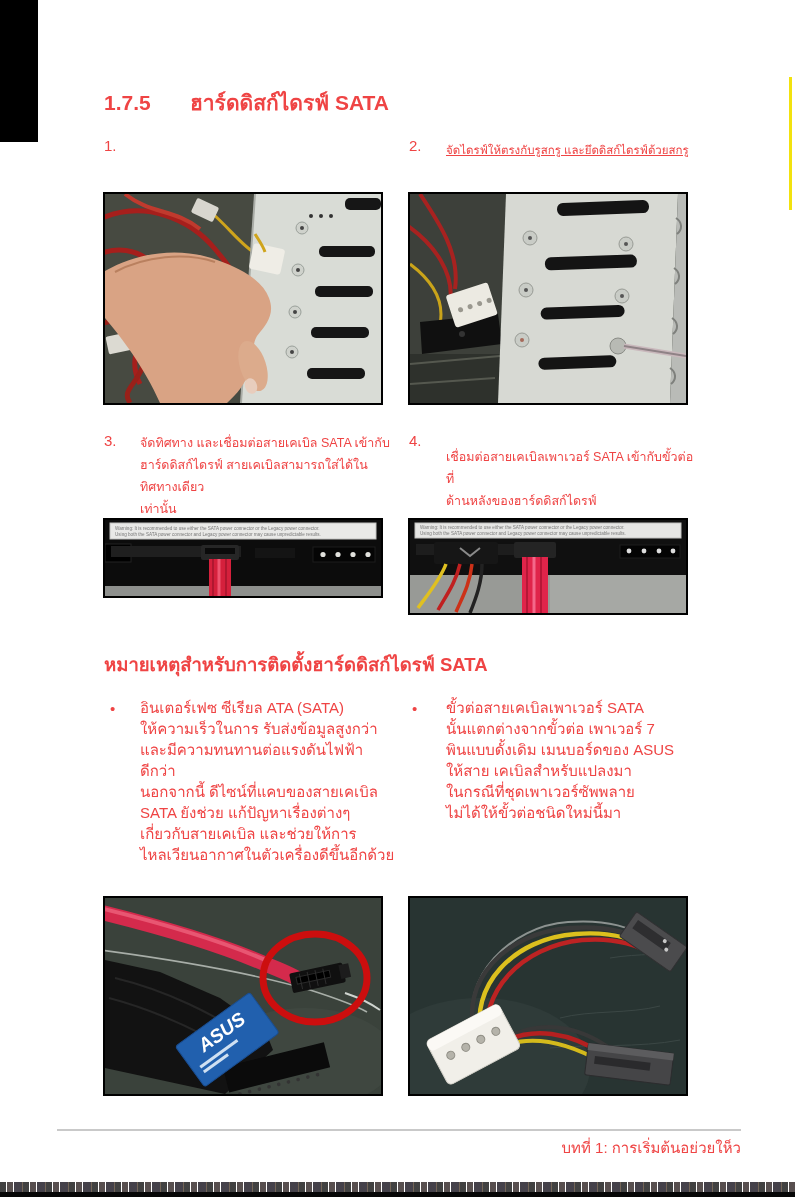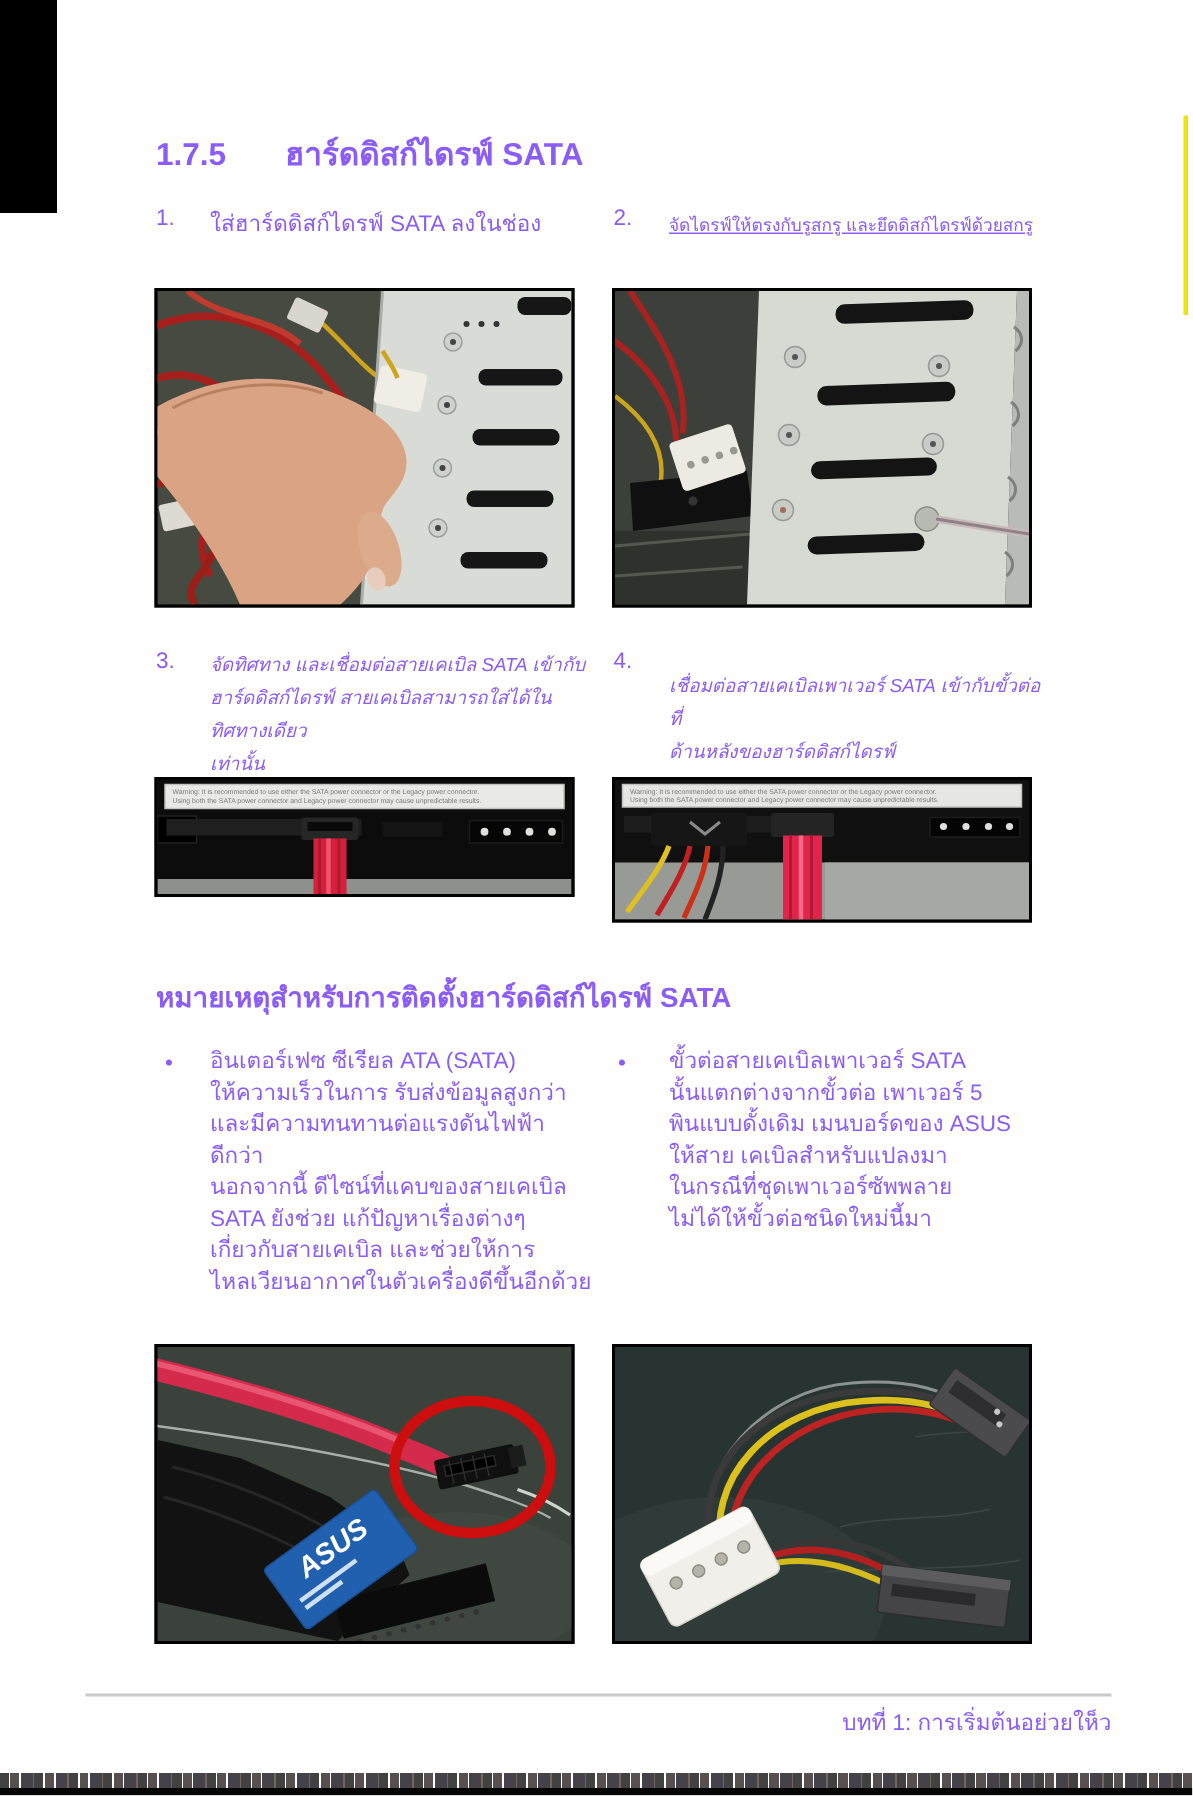--- a/index.html
+++ b/index.html
@@ -1,26 +1,26 @@
 <!DOCTYPE html>
 <html><head>
 <meta charset="utf-8">
 <style>
   html,body{margin:0;padding:0;background:#ffffff;}
   .page{position:relative;width:795px;height:1197px;background:#ffffff;overflow:hidden;
-        font-family:"Liberation Sans","DejaVu Sans",sans-serif;color:#8b5cf6;}
+        font-family:"Liberation Sans","DejaVu Sans",sans-serif;color:#ef4444;}
   .abs{position:absolute;}
   .tab-black{left:0;top:78;width:38px;height:142px;background:#000;}
   .edge-yellow{left:789px;top:77px;width:3px;height:133px;background:#f2e20e;}
   .title{left:104px;top:86px;font-size:21px;font-weight:700;white-space:nowrap;}
   .title .num{display:inline-block;width:86px;}
   .stepnum{font-size:15px;}
   .steptext-lg{font-size:15px;white-space:nowrap;}
   .steptext-sm{font-size:11.5px;white-space:nowrap;}
-  .steptext-md{font-size:12.5px;line-height:22px;white-space:pre-line;font-style:italic;}
+  .steptext-md{font-size:12.5px;line-height:22px;white-space:pre-line;}
   .notes-h{left:104px;top:650px;font-size:18.5px;font-weight:700;white-space:nowrap;}
   .bullet{font-size:15px;}
   .bullettext{font-size:15px;line-height:21px;white-space:pre-line;}
   .photo{position:absolute;border:2px solid #000;line-height:0;background:#222;}
   .footer-line{left:57px;top:1129px;width:684px;height:2px;background:#c9c9c9;}
   .footer-text{right:54px;top:1136px;font-size:15px;white-space:nowrap;}
   .scan-speckle{left:0;top:1182px;width:795px;height:10px;opacity:.85;
     background:repeating-linear-gradient(90deg,#202020 0 6px,#ffffff 6px 7px,#3a3030 7px 13px,#ffffff 13px 14px,#24202a 14px 22px,#5a4a3a 22px 23px);}
   .scan-black{left:0;top:1192px;width:795px;height:5px;background:#060606;}
 </style>
@@ -30,21 +30,20 @@
 <div class="page">
 
   <div class="abs tab-black"></div>
   <div class="abs edge-yellow"></div>
 
   <h1 class="abs title" style="margin:0;">
     <span class="num">1.7.5</span><span>ฮาร์ดดิสก์ไดรฟ์ SATA</span>
   </h1>
 
   <span class="abs stepnum" style="left:104px;top:137px;">1.</span>
-  <span class="abs steptext-lg" style="left:140px;top:137px;">ใส่ฮาร์ดดิสก์ไดรฟ์ SATA ลงในช่อง</span>
   <span class="abs stepnum" style="left:409px;top:137px;">2.</span>
   <span class="abs steptext-sm" style="left:446px;top:141px;text-decoration:underline;">จัดไดรฟ์ให้ตรงกับรูสกรู และยึดดิสก์ไดรฟ์ด้วยสกรู</span>
 
   <figure class="photo" style="left:103px;top:192px;margin:0;">
     <svg width="276" height="209" viewBox="0 0 276 209">
       <rect width="276" height="209" fill="#474a41"></rect>
       <path d="M-5,25 C40,5 85,25 110,55 S140,95 120,120" stroke="#a61f1c" stroke-width="5" fill="none"></path>
       <path d="M-5,60 C30,45 70,75 55,110 S20,160 35,190" stroke="#a61f1c" stroke-width="5" fill="none"></path>
       <path d="M20,0 C45,20 70,15 95,35" stroke="#c03a2e" stroke-width="4" fill="none"></path>
       <path d="M-5,130 C25,120 45,140 40,165 S15,195 25,209" stroke="#992019" stroke-width="5" fill="none"></path>
@@ -196,21 +195,21 @@
   <span class="abs bullettext" style="left:140px;top:697px;width:270px;">อินเตอร์เฟซ ซีเรียล ATA (SATA)
 ให้ความเร็วในการ รับส่งข้อมูลสูงกว่า
 และมีความทนทานต่อแรงดันไฟฟ้า
 ดีกว่า
 นอกจากนี้ ดีไซน์ที่แคบของสายเคเบิล
 SATA ยังช่วย แก้ปัญหาเรื่องต่างๆ
 เกี่ยวกับสายเคเบิล และช่วยให้การ
 ไหลเวียนอากาศในตัวเครื่องดีขึ้นอีกด้วย</span>
   <span class="abs bullet" style="left:412px;top:700px;">•</span>
   <span class="abs bullettext" style="left:446px;top:697px;width:262px;">ขั้วต่อสายเคเบิลเพาเวอร์ SATA
-นั้นแตกต่างจากขั้วต่อ เพาเวอร์ 5
+นั้นแตกต่างจากขั้วต่อ เพาเวอร์ 7
 พินแบบดั้งเดิม เมนบอร์ดของ ASUS
 ให้สาย เคเบิลสำหรับแปลงมา
 ในกรณีที่ชุดเพาเวอร์ซัพพลาย
 ไม่ได้ให้ขั้วต่อชนิดใหม่นี้มา</span>
 
   <figure class="photo" style="left:103px;top:896px;margin:0;">
     <svg width="276" height="196" viewBox="0 0 276 196">
       <rect width="276" height="196" fill="#3a423b"></rect>
       <ellipse cx="200" cy="160" rx="90" ry="50" fill="#434b44" opacity="0.6"></ellipse>
       <path d="M-5,14 C60,30 120,48 165,68 C180,74 190,78 198,84" stroke="#d42a4c" stroke-width="15" fill="none"></path>

